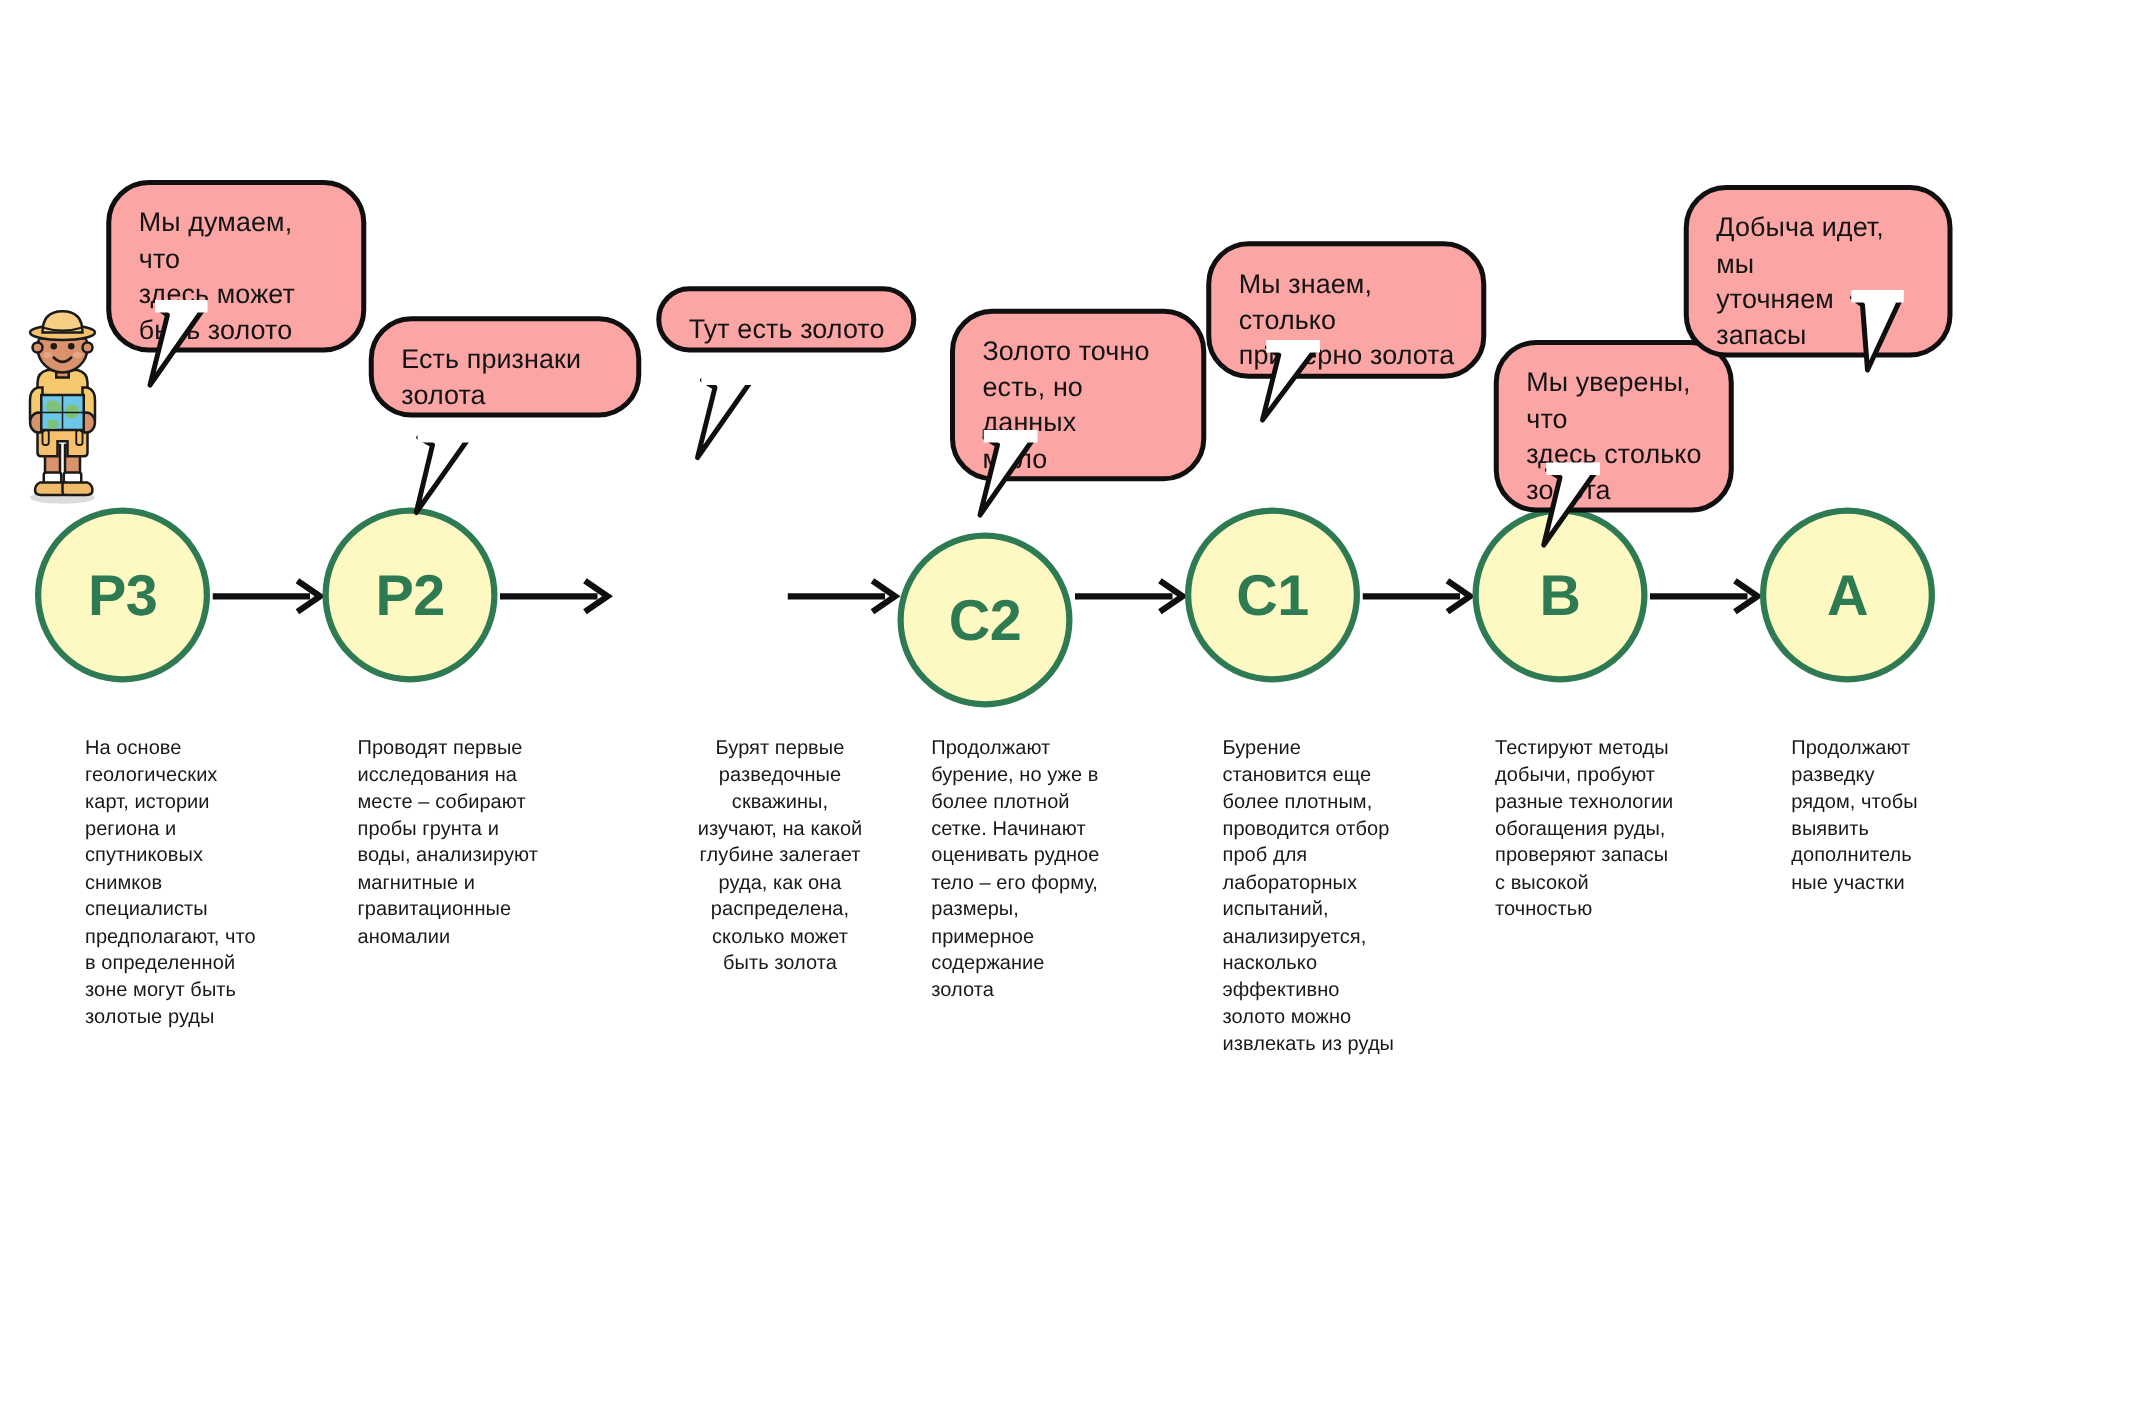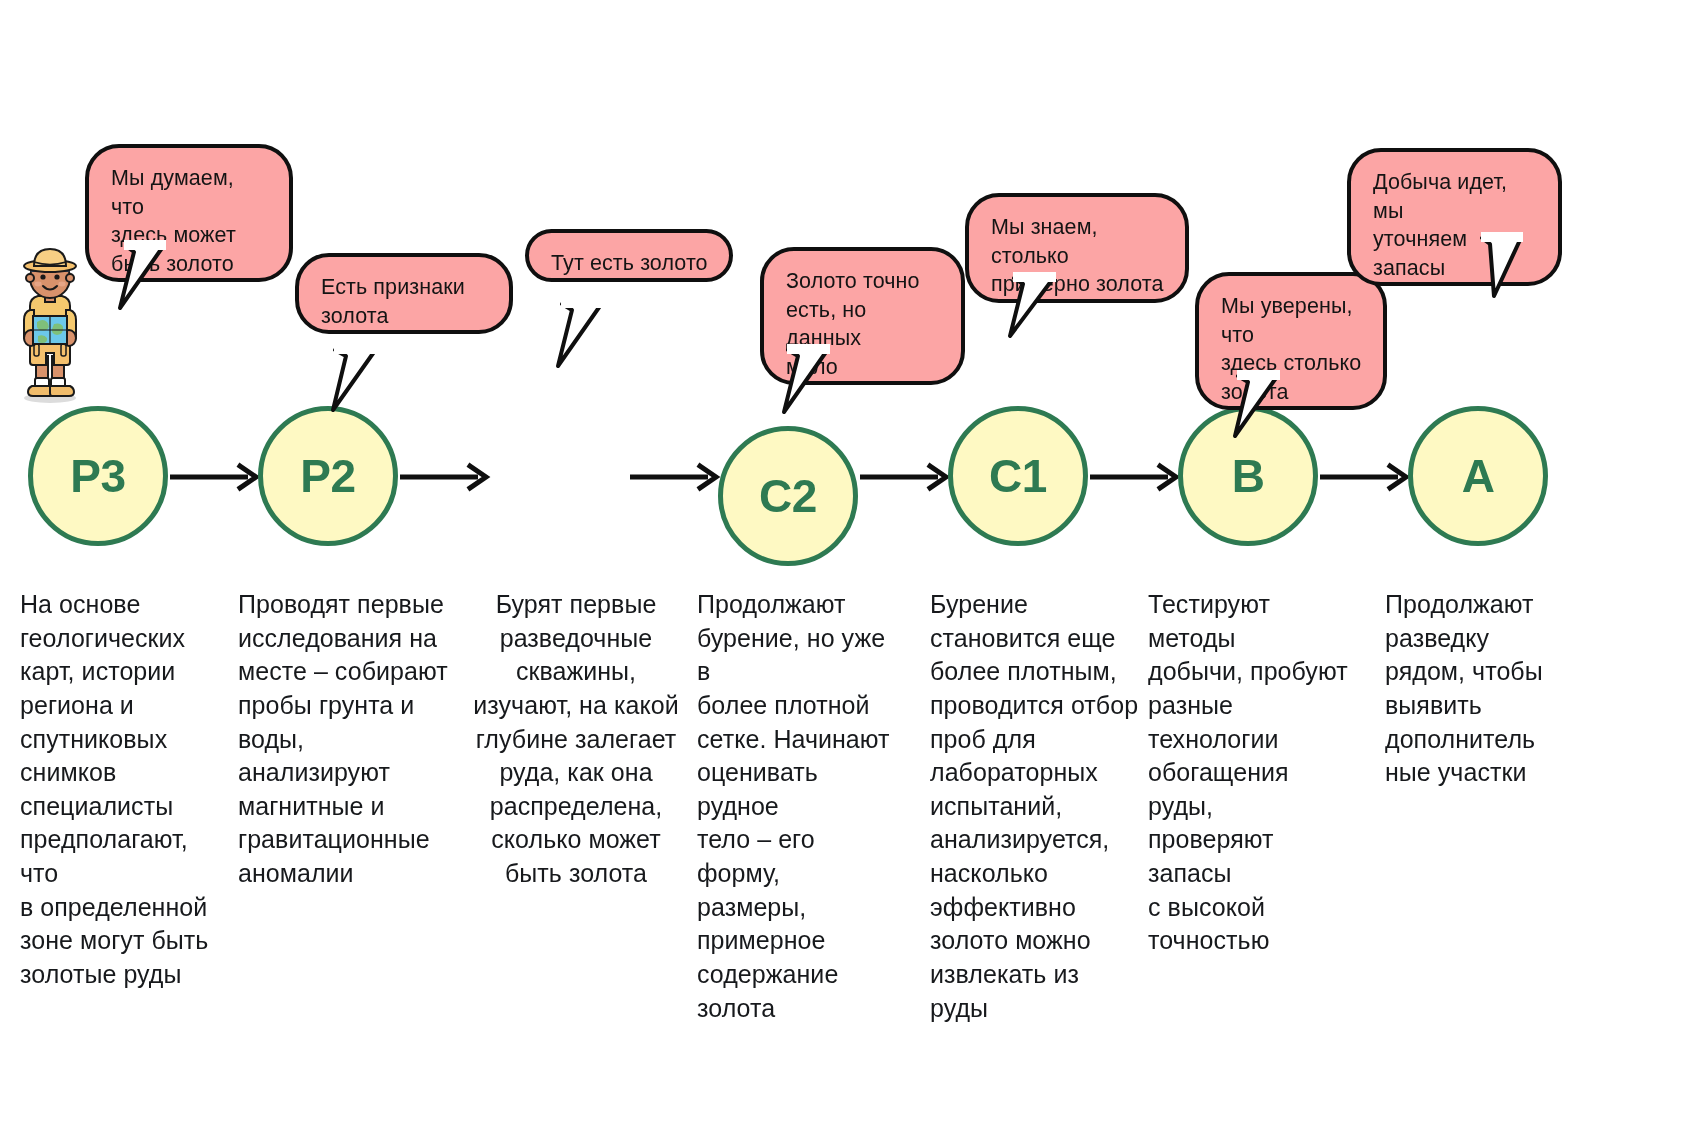--- a/index.html
+++ b/index.html
@@ -78,25 +78,26 @@
   .arrow-svg {
     position: absolute;
     z-index: 4;
   }
 
   
   .desc {
     position: absolute;
     top: 588px;
     width: 200px;
-    font-size: 25px;
+    font-size: 16px;
     line-height: 1.345;
     color: #17191c;
     white-space: pre-line;
     letter-spacing: 0.05px;
+    margin-left: 48px;
   }
 </style>
 </head>
 <body>
 
 <div id="canvas">
 
   <div id="explorer">
     <svg viewBox="0 0 80 166" width="80" height="166" xmlns="http://www.w3.org/2000/svg">
 

